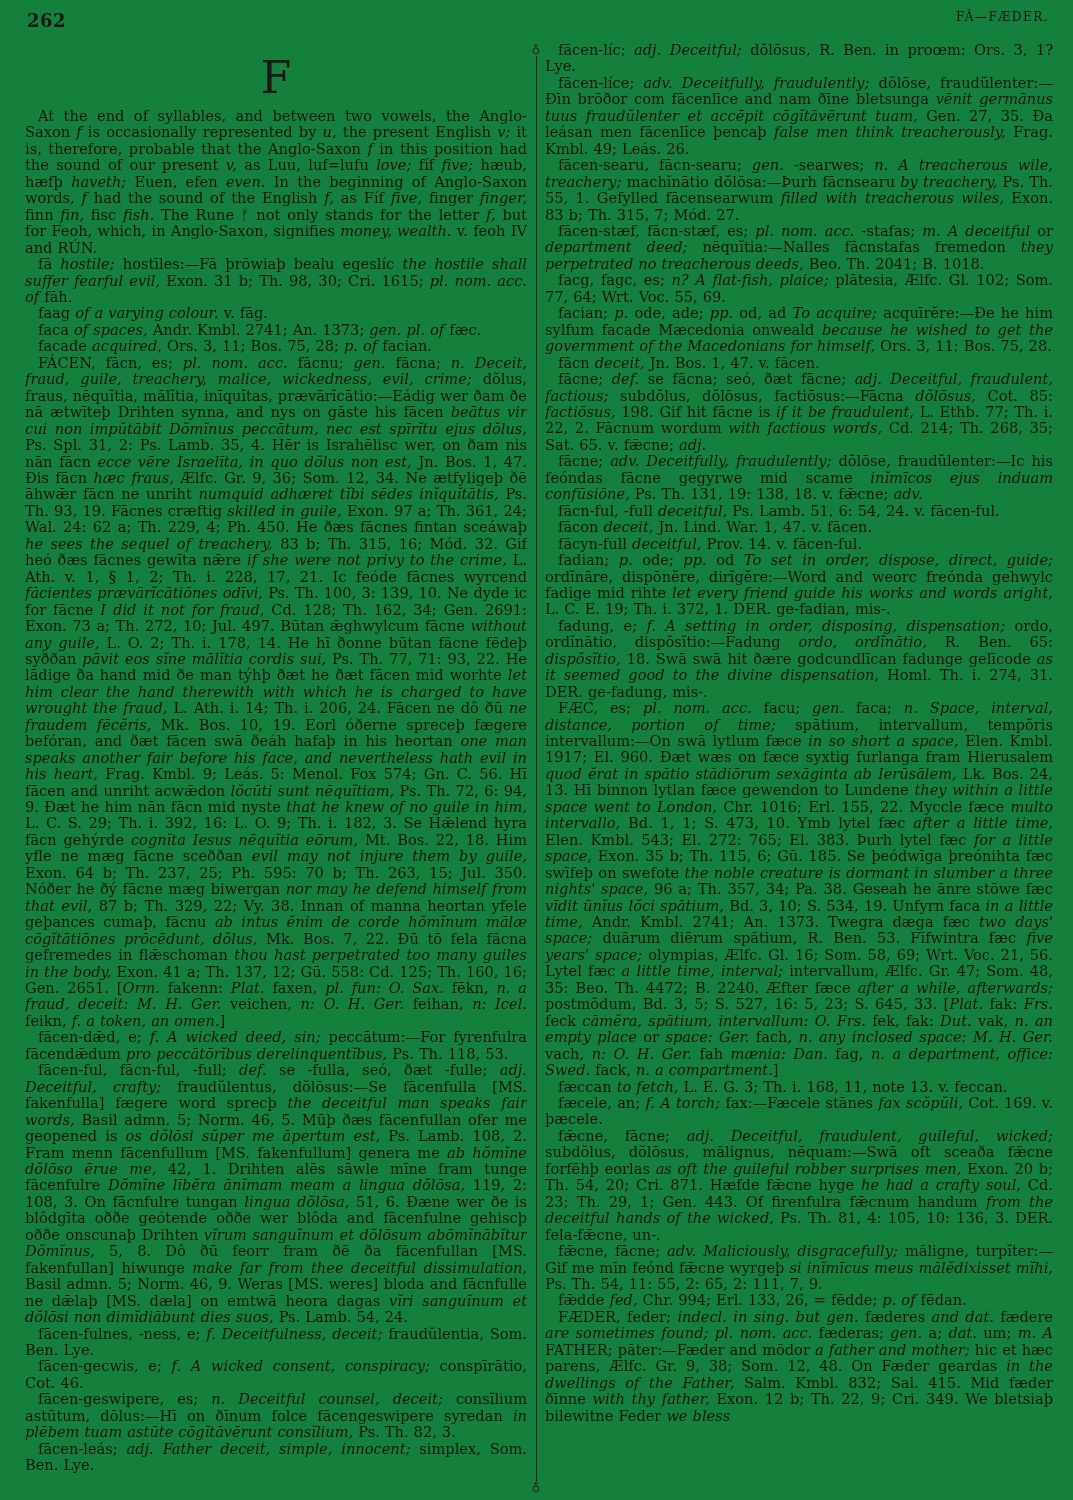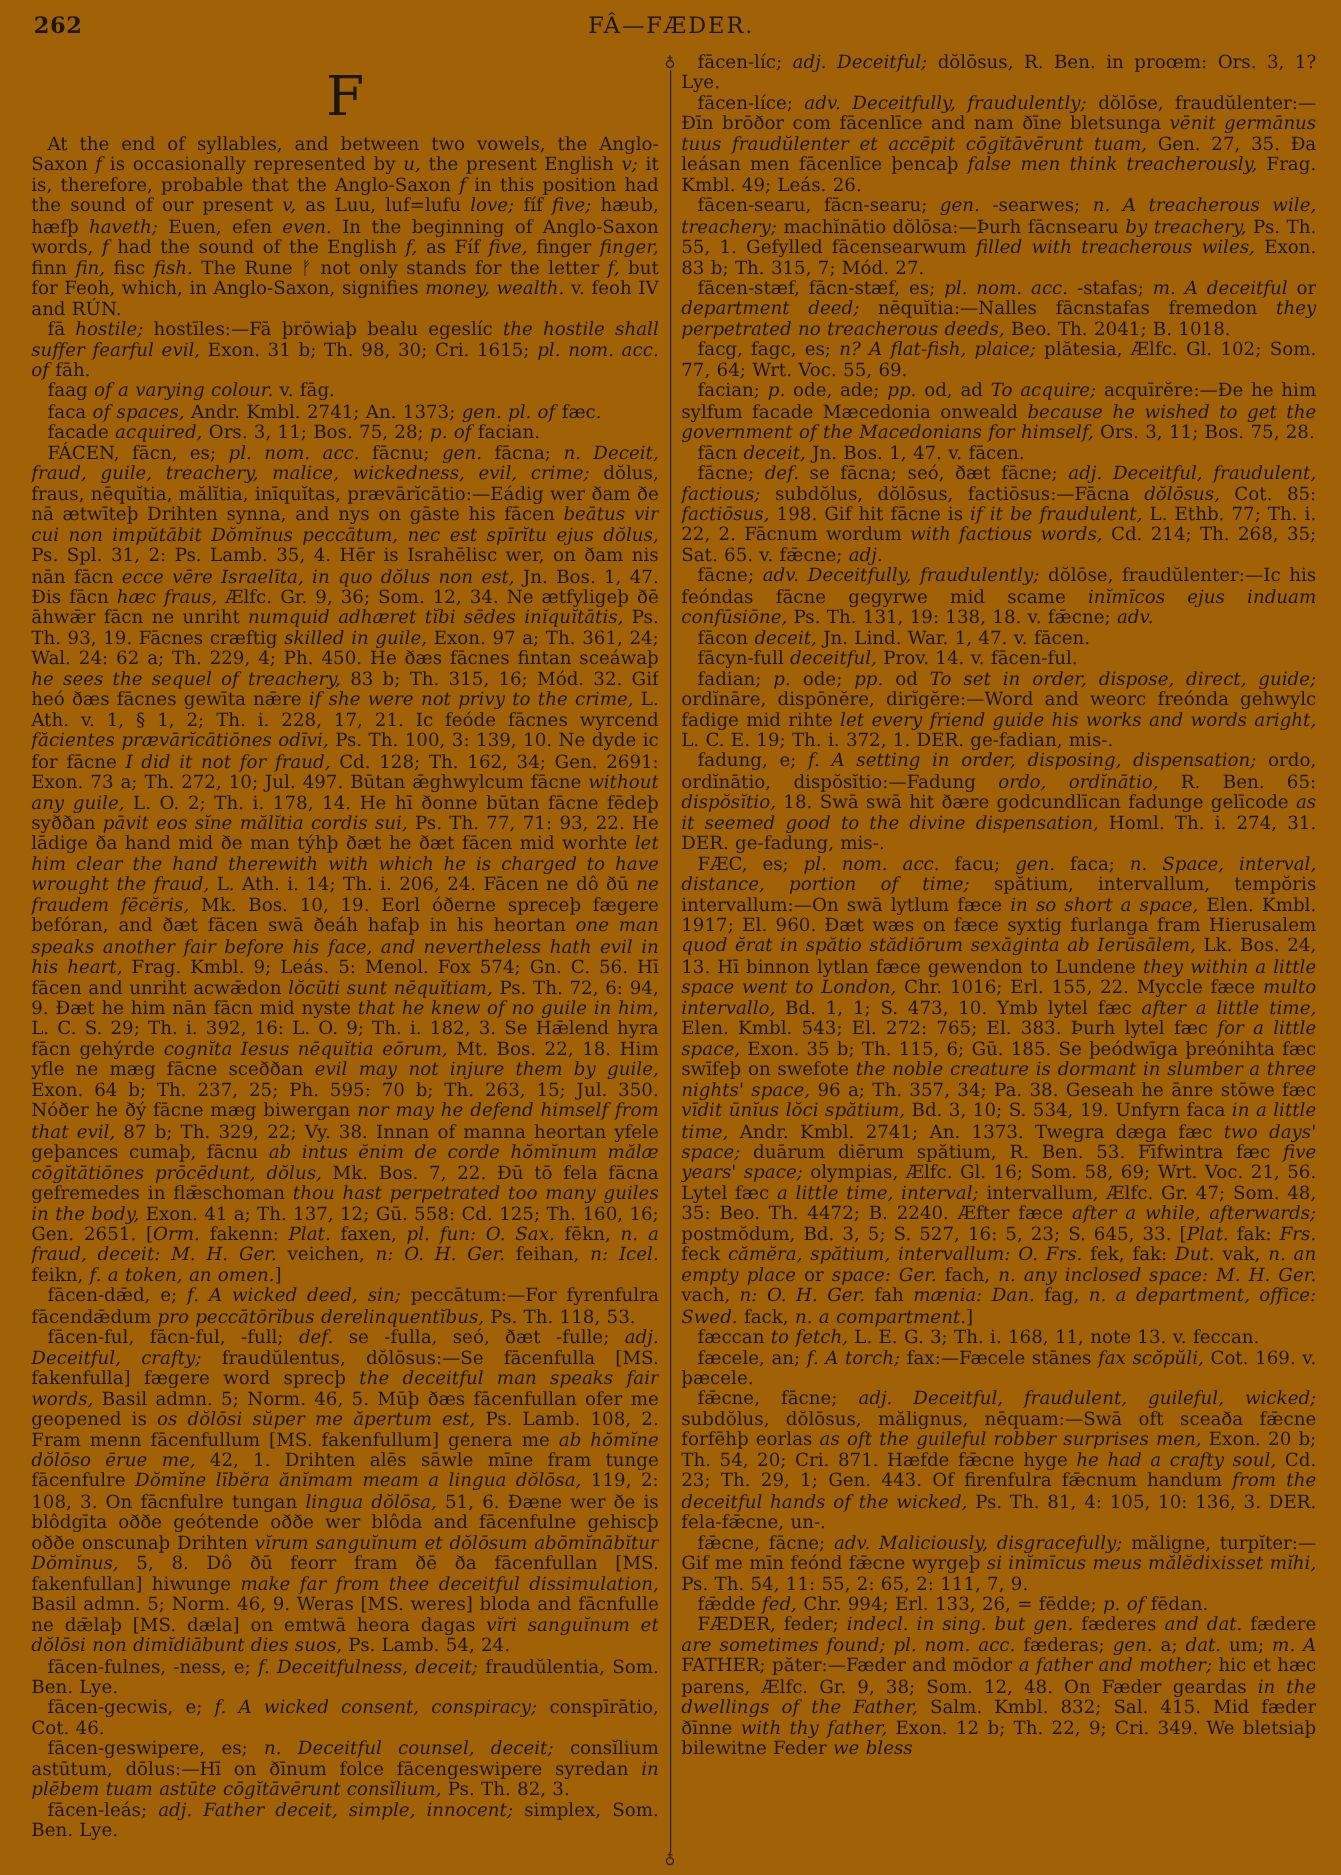--- a/index.html
+++ b/index.html
@@ -1,34 +1,34 @@
 <!DOCTYPE html>
 <html><head>
 <meta charset="utf-8">
 <style>
   html,body{margin:0;padding:0;background:#e8e4da;}
   .page{
     position:relative;
     width:1073px;height:1500px;
     margin:0 auto;
-    background:#a16207;
+    background:#15803d;
     color:#1b1713;
     font-family:"DejaVu Serif","Liberation Serif",serif;
     box-sizing:border-box;
     padding:8px 20px 6px 25px;
     overflow:hidden;
   }
   .masthead{position:relative;height:34px;}
   .page-number{
     position:absolute;left:2px;top:2px;
     font-weight:bold;font-size:18px;letter-spacing:.5px;
   }
   .running-head{
     position:absolute;left:0;right:4px;top:2px;
-    text-align:center;font-size:18px;letter-spacing:1.5px;
+    text-align:right;font-size:12px;letter-spacing:1.5px;
   }
   .columns{display:flex;align-items:stretch;height:1448px;}
   .col{width:502px;overflow:hidden;text-align:justify;}
   .col.right{width:508px;}
   .divider{position:relative;width:18px;flex:0 0 18px;}
   .rule{position:absolute;left:50%;top:14px;bottom:8px;width:1px;background:#2a261f;}
   .finial{
     position:absolute;left:50%;transform:translateX(-50%);
     font-size:12px;line-height:1;color:#2a261f;
     font-family:"DejaVu Sans",sans-serif;
@@ -86,20 +86,21 @@
       <div class="entries">
           <p class="entry"><b>fācen-líc;</b> <i>adj. Deceitful;</i> dŏlōsus, R. Ben. in proœm: Ors. 3, 1? Lye.</p>
           <p class="entry"><b>fācen-líce;</b> <i>adv. Deceitfully, fraudulently;</i> dŏlōse, fraudŭlenter:—Ðīn brōðor com fācenlīce and nam ðīne bletsunga <i>vēnit germānus tuus fraudŭlenter et accēpit cōgĭtāvērunt tuam,</i> Gen. 27, 35. Ða leásan men fācenlīce þencaþ <i>false men think treacherously,</i> Frag. Kmbl. 49; Leás. 26.</p>
           <p class="entry"><b>fācen-searu,</b> fācn-searu; <i>gen.</i> -searwes; <i>n. A treacherous wile, treachery;</i> machĭnātio dŏlōsa:—Þurh fācnsearu <i>by treachery,</i> Ps. Th. 55, 1. Gefylled fācensearwum <i>filled with treacherous wiles,</i> Exon. 83 b; Th. 315, 7; Mód. 27.</p>
           <p class="entry"><b>fācen-stæf,</b> fācn-stæf, es; <i>pl. nom. acc.</i> -stafas; <i>m. A deceitful</i> or <i>department deed;</i> nēquĭtia:—Nalles fācnstafas fremedon <i>they perpetrated no treacherous deeds,</i> Beo. Th. 2041; B. 1018.</p>
           <p class="entry"><b>facg,</b> fagc, es; <i>n? A flat-fish, plaice;</i> plătesia, Ælfc. Gl. 102; Som. 77, 64; Wrt. Voc. 55, 69.</p>
           <p class="entry"><b>facian;</b> <i>p.</i> ode, ade; <i>pp.</i> od, ad <i>To acquire;</i> acquīrĕre:—Ðe he him sylfum facade Mæcedonia onweald <i>because he wished to get the government of the Macedonians for himself,</i> Ors. 3, 11; Bos. 75, 28.</p>
           <p class="entry"><b>fācn</b> <i>deceit,</i> Jn. Bos. 1, 47. v. fācen.</p>
           <p class="entry"><b>fācne;</b> <i>def.</i> se fācna; seó, ðæt fācne; <i>adj. Deceitful, fraudulent, factious;</i> subdŏlus, dŏlōsus, factiōsus:—Fācna <i>dŏlōsus,</i> Cot. 85: <i>factiōsus,</i> 198. Gif hit fācne is <i>if it be fraudulent,</i> L. Ethb. 77; Th. i. 22, 2. Fācnum wordum <i>with factious words,</i> Cd. 214; Th. 268, 35; Sat. 65. v. fǣcne; <i>adj.</i></p>
           <p class="entry"><b>fācne;</b> <i>adv. Deceitfully, fraudulently;</i> dŏlōse, fraudŭlenter:—Ic his feóndas fācne gegyrwe mid scame <i>inĭmīcos ejus induam confūsiōne,</i> Ps. Th. 131, 19: 138, 18. v. fǣcne; <i>adv.</i></p>
+          <p class="entry"><b>fācn-ful,</b> -full <i>deceitful,</i> Ps. Lamb. 51, 6: 54, 24. v. fācen-ful.</p>
           <p class="entry"><b>fācon</b> <i>deceit,</i> Jn. Lind. War. 1, 47. v. fācen.</p>
           <p class="entry"><b>fācyn-full</b> <i>deceitful,</i> Prov. 14. v. fācen-ful.</p>
           <p class="entry"><b>fadian;</b> <i>p.</i> ode; <i>pp.</i> od <i>To set in order, dispose, direct, guide;</i> ordĭnāre, dispōnĕre, dirĭgĕre:—Word and weorc freónda gehwylc fadige mid rihte <i>let every friend guide his works and words aright,</i> L. C. E. 19; Th. i. 372, 1. DER. ge-fadian, mis-.</p>
           <p class="entry"><b>fadung,</b> e; <i>f. A setting in order, disposing, dispensation;</i> ordo, ordĭnātio, dispŏsĭtio:—Fadung <i>ordo, ordĭnātio,</i> R. Ben. 65: <i>dispŏsĭtio,</i> 18. Swā swā hit ðære godcundlīcan fadunge gelīcode <i>as it seemed good to the divine dispensation,</i> Homl. Th. i. 274, 31. DER. ge-fadung, mis-.</p>
           <p class="entry"><b>FÆC,</b> es; <i>pl. nom. acc.</i> facu; <i>gen.</i> faca; <i>n. Space, interval, distance, portion of time;</i> spătium, intervallum, tempŏris intervallum:—On swā lytlum fæce <i>in so short a space,</i> Elen. Kmbl. 1917; El. 960. Ðæt wæs on fæce syxtig furlanga fram Hierusalem <i>quod ĕrat in spătio stădiōrum sexāginta ab Ierūsālem,</i> Lk. Bos. 24, 13. Hī binnon lytlan fæce gewendon to Lundene <i>they within a little space went to London,</i> Chr. 1016; Erl. 155, 22. Myccle fæce <i>multo intervallo,</i> Bd. 1, 1; S. 473, 10. Ymb lytel fæc <i>after a little time,</i> Elen. Kmbl. 543; El. 272: 765; El. 383. Þurh lytel fæc <i>for a little space,</i> Exon. 35 b; Th. 115, 6; Gū. 185. Se þeódwīga þreónihta fæc swīfeþ on swefote <i>the noble creature is dormant in slumber a three nights' space,</i> 96 a; Th. 357, 34; Pa. 38. Geseah he ānre stōwe fæc <i>vīdit ūnĭus lŏci spătium,</i> Bd. 3, 10; S. 534, 19. Unfyrn faca <i>in a little time,</i> Andr. Kmbl. 2741; An. 1373. Twegra dæga fæc <i>two days' space;</i> duārum diērum spătium, R. Ben. 53. Fīfwintra fæc <i>five years' space;</i> olympias, Ælfc. Gl. 16; Som. 58, 69; Wrt. Voc. 21, 56. Lytel fæc <i>a little time, interval;</i> intervallum, Ælfc. Gr. 47; Som. 48, 35: Beo. Th. 4472; B. 2240. Æfter fæce <i>after a while, afterwards;</i> postmŏdum, Bd. 3, 5; S. 527, 16: 5, 23; S. 645, 33. [<i>Plat.</i> fak: <i>Frs.</i> feck <i>cămĕra, spătium, intervallum:</i> <i>O. Frs.</i> fek, fak: <i>Dut.</i> vak, <i>n. an empty place</i> or <i>space:</i> <i>Ger.</i> fach, <i>n. any inclosed space:</i> <i>M. H. Ger.</i> vach, <i>n:</i> <i>O. H. Ger.</i> fah <i>mænia:</i> <i>Dan.</i> fag, <i>n. a department, office:</i> <i>Swed.</i> fack, <i>n. a compartment.</i>]</p>
           <p class="entry"><b>fæccan</b> <i>to fetch,</i> L. E. G. 3; Th. i. 168, 11, note 13. v. feccan.</p>
           <p class="entry"><b>fæcele,</b> an; <i>f. A torch;</i> fax:—Fæcele stānes <i>fax scŏpŭli,</i> Cot. 169. v. þæcele.</p>
           <p class="entry"><b>fǣcne,</b> fācne; <i>adj. Deceitful, fraudulent, guileful, wicked;</i> subdŏlus, dŏlōsus, mălignus, nēquam:—Swā oft sceaða fǣcne forfēhþ eorlas <i>as oft the guileful robber surprises men,</i> Exon. 20 b; Th. 54, 20; Cri. 871. Hæfde fǣcne hyge <i>he had a crafty soul,</i> Cd. 23; Th. 29, 1; Gen. 443. Of firenfulra fǣcnum handum <i>from the deceitful hands of the wicked,</i> Ps. Th. 81, 4: 105, 10: 136, 3. DER. fela-fǣcne, un-.</p>
           <p class="entry"><b>fǣcne,</b> fācne; <i>adv. Maliciously, disgracefully;</i> măligne, turpĭter:—Gif me mīn feónd fǣcne wyrgeþ <i>si inĭmīcus meus mălĕdixisset mĭhi,</i> Ps. Th. 54, 11: 55, 2: 65, 2: 111, 7, 9.</p>
           <p class="entry"><b>fǣdde</b> <i>fed,</i> Chr. 994; Erl. 133, 26, = fēdde; <i>p. of</i> fēdan.</p>

